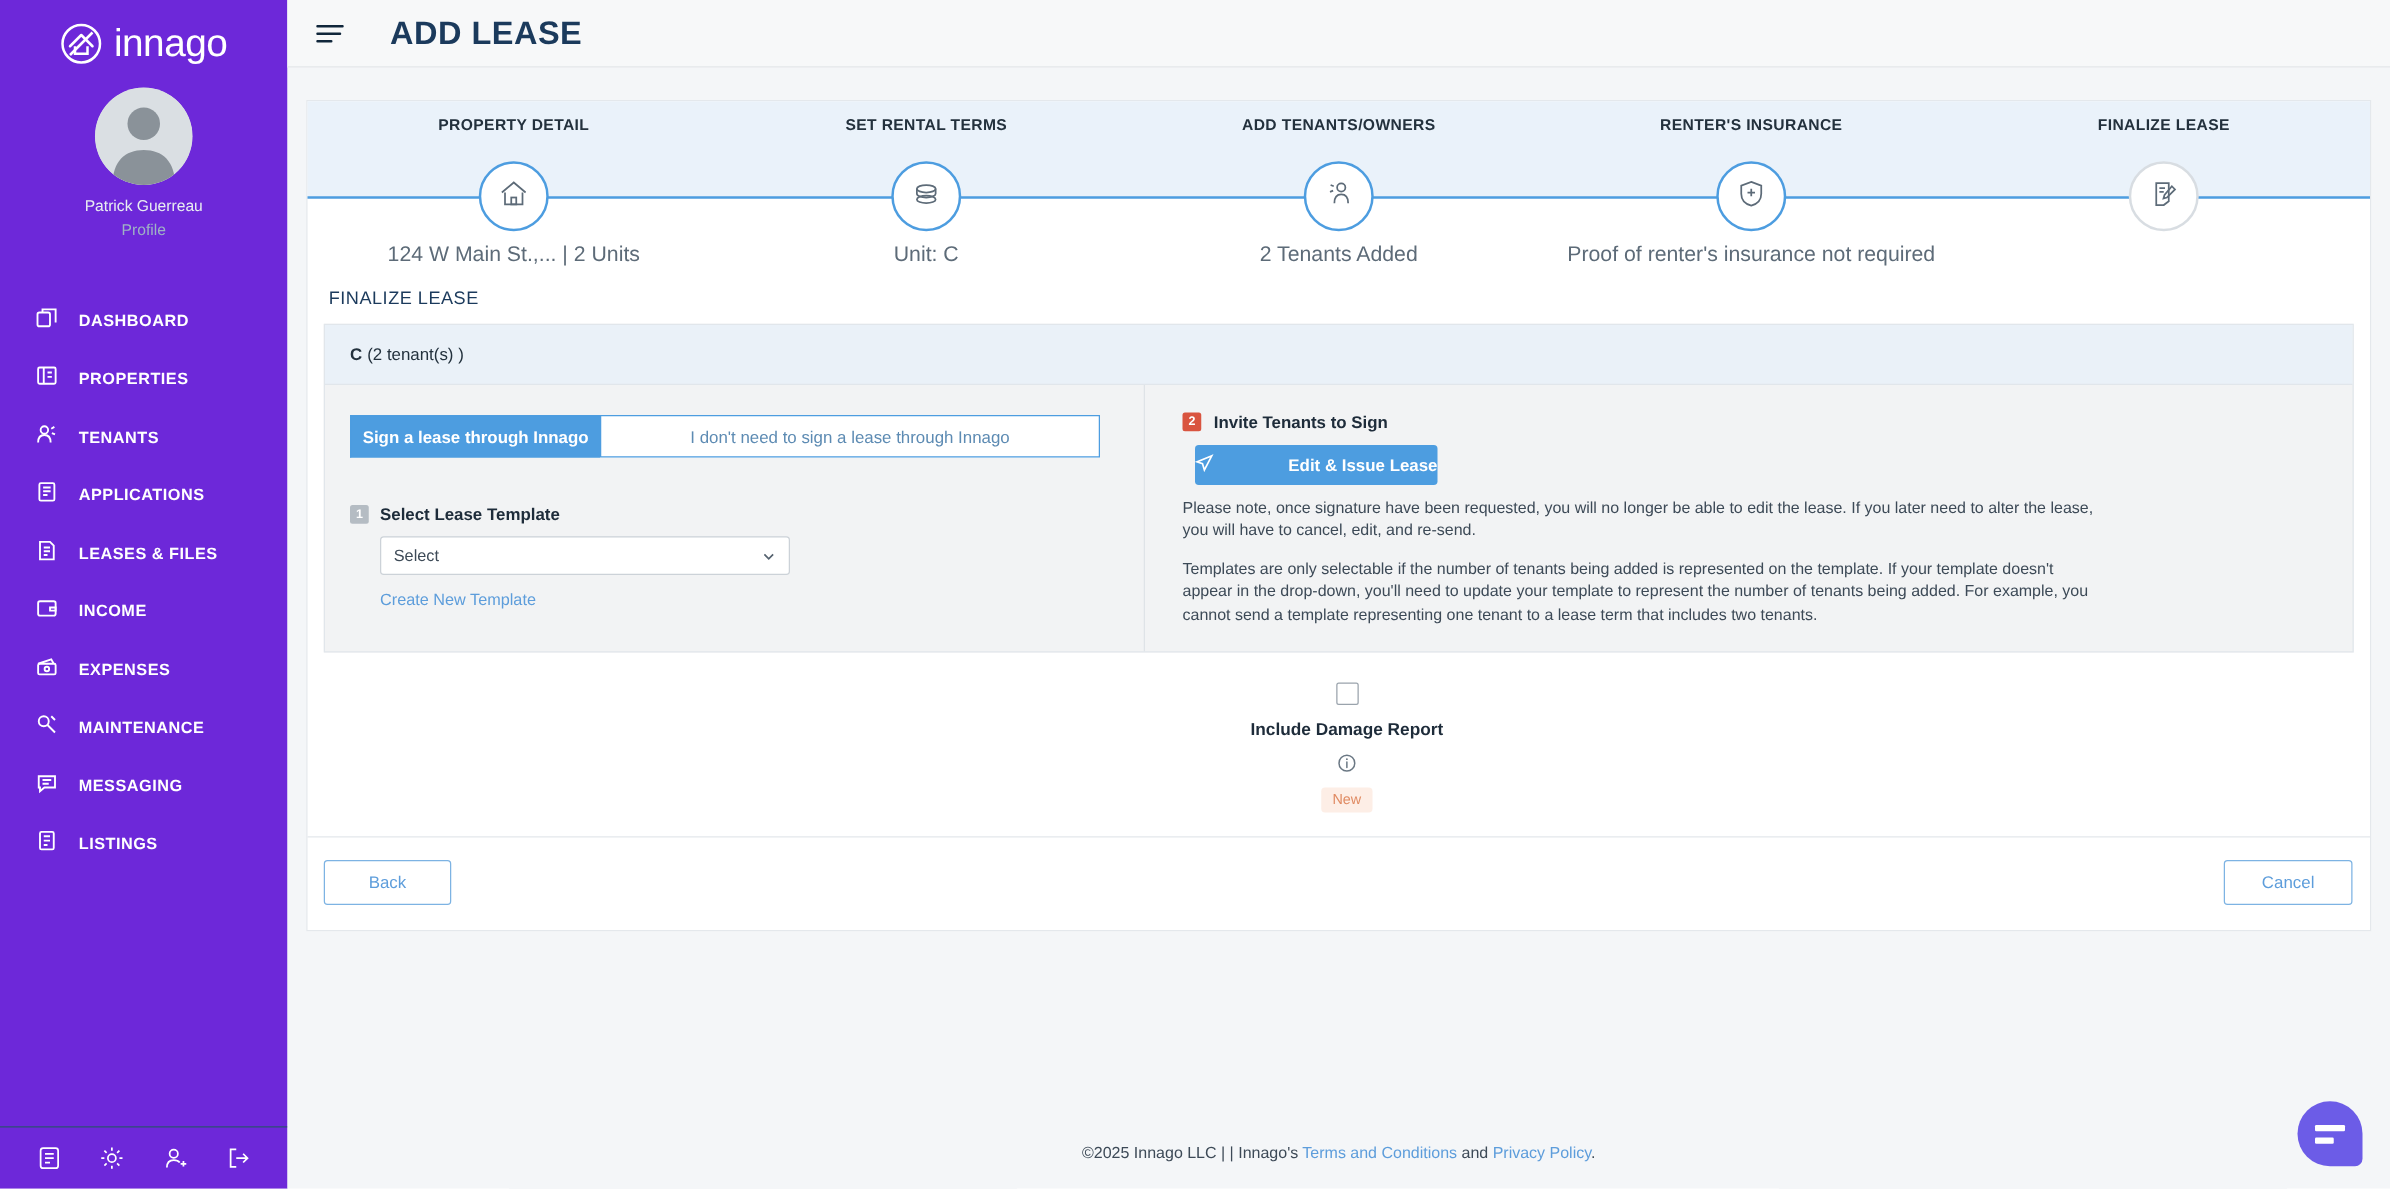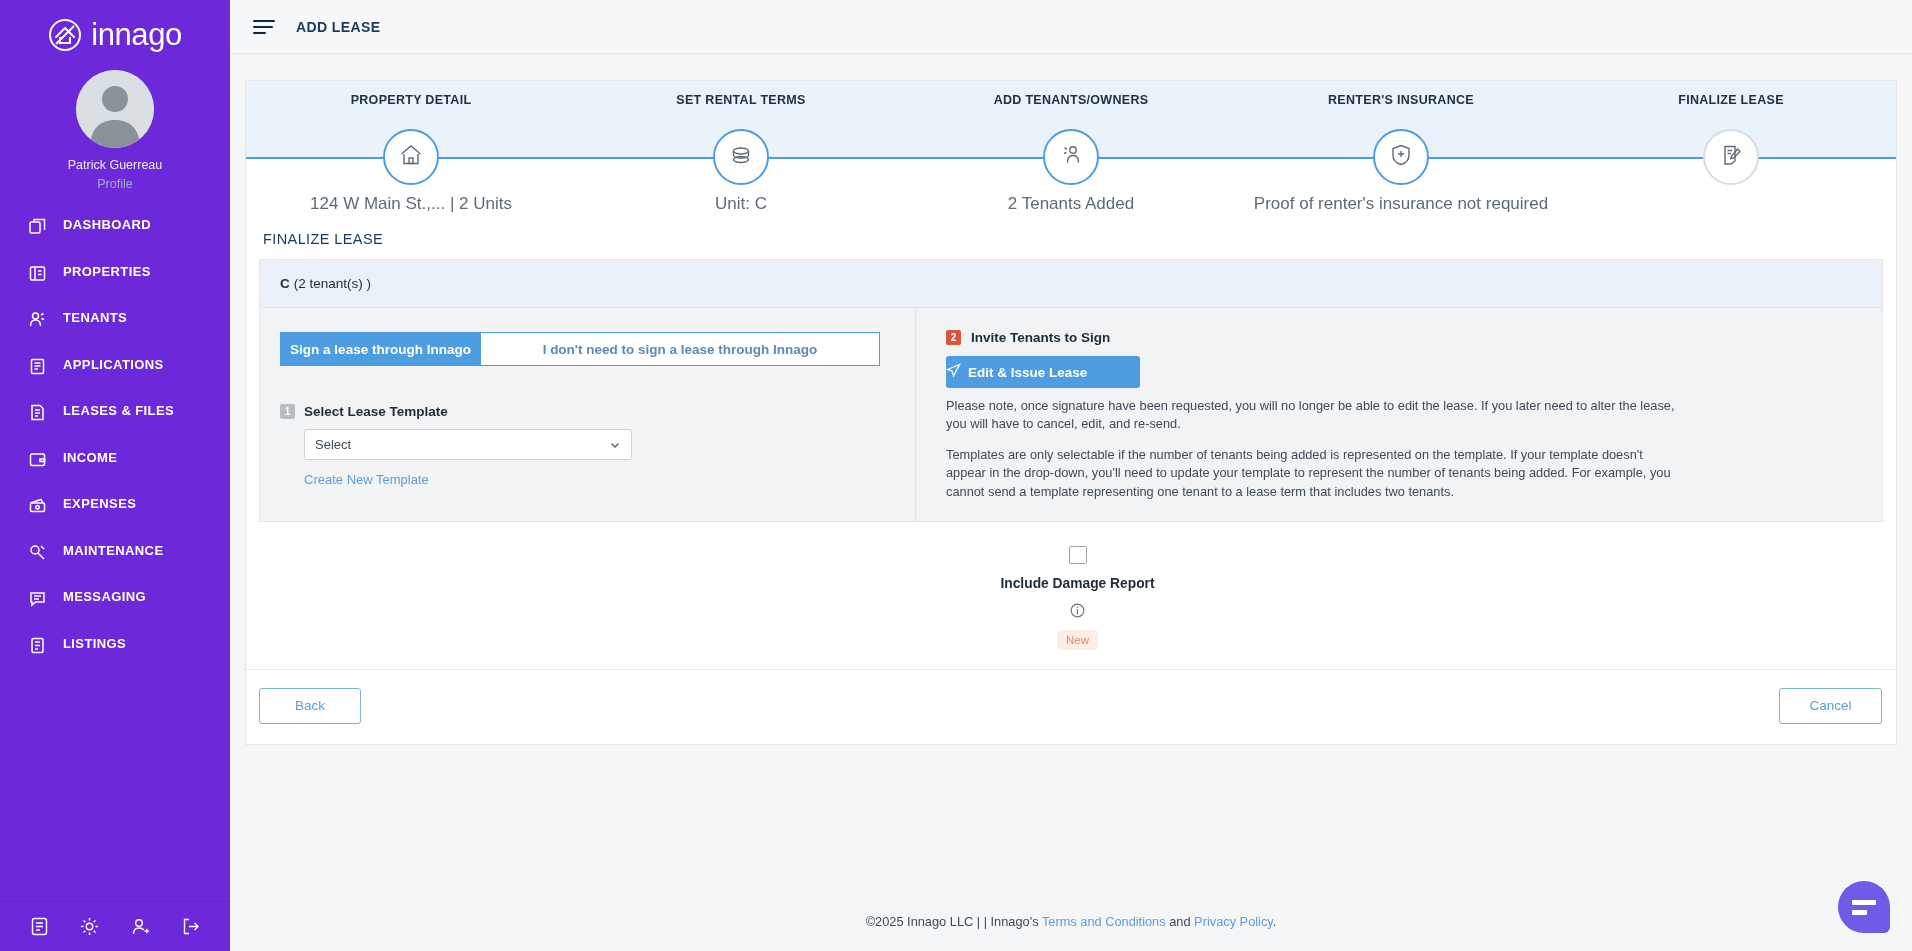--- a/index.html
+++ b/index.html
@@ -34,21 +34,21 @@
   }
   .avatar svg { position: absolute; left: 0; top: 0; }
   .profile-name {
     color: #e8edf1; font-size: 12.5px; margin-top: 10px; font-weight: 400;
   }
   .profile-link {
     color: #9fb2c4; font-size: 12.5px; margin-top: 5px; cursor: pointer;
   }
   .nav { margin-top: 26px; display: flex; flex-direction: column; }
   .nav-item {
-    display: flex; align-items: flex-start; gap: 16px;
+    display: flex; align-items: flex-end; gap: 16px;
     height: 46.5px; padding-left: 28px; cursor: pointer;
     color: #ffffff; font-size: 13px; font-weight: 700;
     letter-spacing: 0.4px;
   }
   .nav-item .ico { width: 19px; height: 19px; flex: 0 0 19px; display:block; }
   .sidebar-bottom {
     position: absolute; left: 0; bottom: 0; width: 230px; height: 50px;
     border-top: 1px solid #2d4f73;
     display: flex; align-items: center; justify-content: space-around;
     padding: 0 14px;
@@ -60,21 +60,21 @@
     flex: 1 1 auto; height: 951px; background: #f4f6f8;
     display: flex; flex-direction: column; position: relative;
   }
   .topbar {
     height: 54px; background: #f7f8f9; display: flex; align-items: center;
     gap: 20px; padding-left: 22px; border-bottom: 1px solid #e3e6e9;
     flex: 0 0 54px;
   }
   .hamburger { width: 24px; height: 18px; cursor: pointer; }
   .page-title {
-    color: #1b3a5c; font-size: 14px; font-weight: 700; letter-spacing: 0.4px;
+    color: #1b3a5c; font-size: 26px; font-weight: 700; letter-spacing: 0.4px; margin-left: 16px;
   }
 
   .content-wrap { padding: 26px 15px 0 15px; }
   .panel {
     background: #ffffff; border: 1px solid #e4e8ec;
   }
   .steps {
     position: relative; display: flex; height: 130px;
   }
   .step {
@@ -130,21 +130,21 @@
   .toggle-group { display: flex; width: 600px; height: 34px; }
   .toggle-btn {
     display: flex; align-items: center; justify-content: center;
     font-size: 13.5px; cursor: pointer; border: 1px solid #4d9de0;
   }
   .toggle-btn.active {
     background: #4d9de0; color: #ffffff; font-weight: 700;
     flex: 0 0 200px; border-right: none;
   }
   .toggle-btn.idle {
-    background: #ffffff; color: #5d8bb3; flex: 1 1 auto; font-weight: bold;
+    background: #ffffff; color: #5d8bb3; flex: 1 1 auto;
   }
 
   .field-label {
     display: flex; align-items: center; gap: 9px;
     margin-top: 38px; font-size: 13.5px; font-weight: 700; color: #1e2c3a;
   }
   .num-badge {
     width: 15px; height: 15px; border-radius: 2px;
     display: inline-flex; align-items: center; justify-content: center;
     font-size: 10px; font-weight: 700; color: #ffffff;
@@ -163,24 +163,24 @@
   .link {
     display: inline-block; margin-top: 12px; margin-left: 24px;
     color: #5d9ddb; font-size: 13px; cursor: pointer;
   }
 
   .right-title {
     display: flex; align-items: center; gap: 10px;
     font-size: 13.5px; font-weight: 700; color: #1e2c3a;
   }
   .issue-btn {
-    margin-top: 11px; margin-left: 0; height: 32px; width: 194px;
+    margin-top: 11px; margin-left: 10px; height: 32px; width: 194px;
     background: #4d9de0; color: #ffffff; font-size: 13.5px; font-weight: 700;
     border: none; border-radius: 3px; cursor: pointer;
-    display: flex; align-items: center; justify-content: flex-start; gap: 7px;
+    display: flex; align-items: center; justify-content: space-between; gap: 7px;
   }
   .issue-btn svg { width: 15px; height: 15px; }
   .note {
     margin-top: 9px; font-size: 12.8px; color: #3d4a57; line-height: 1.42;
     max-width: 730px;
   }
   .note + .note { margin-top: 13px; }
 
   .damage-row {
     display: flex; align-items: center; gap: 12px;

